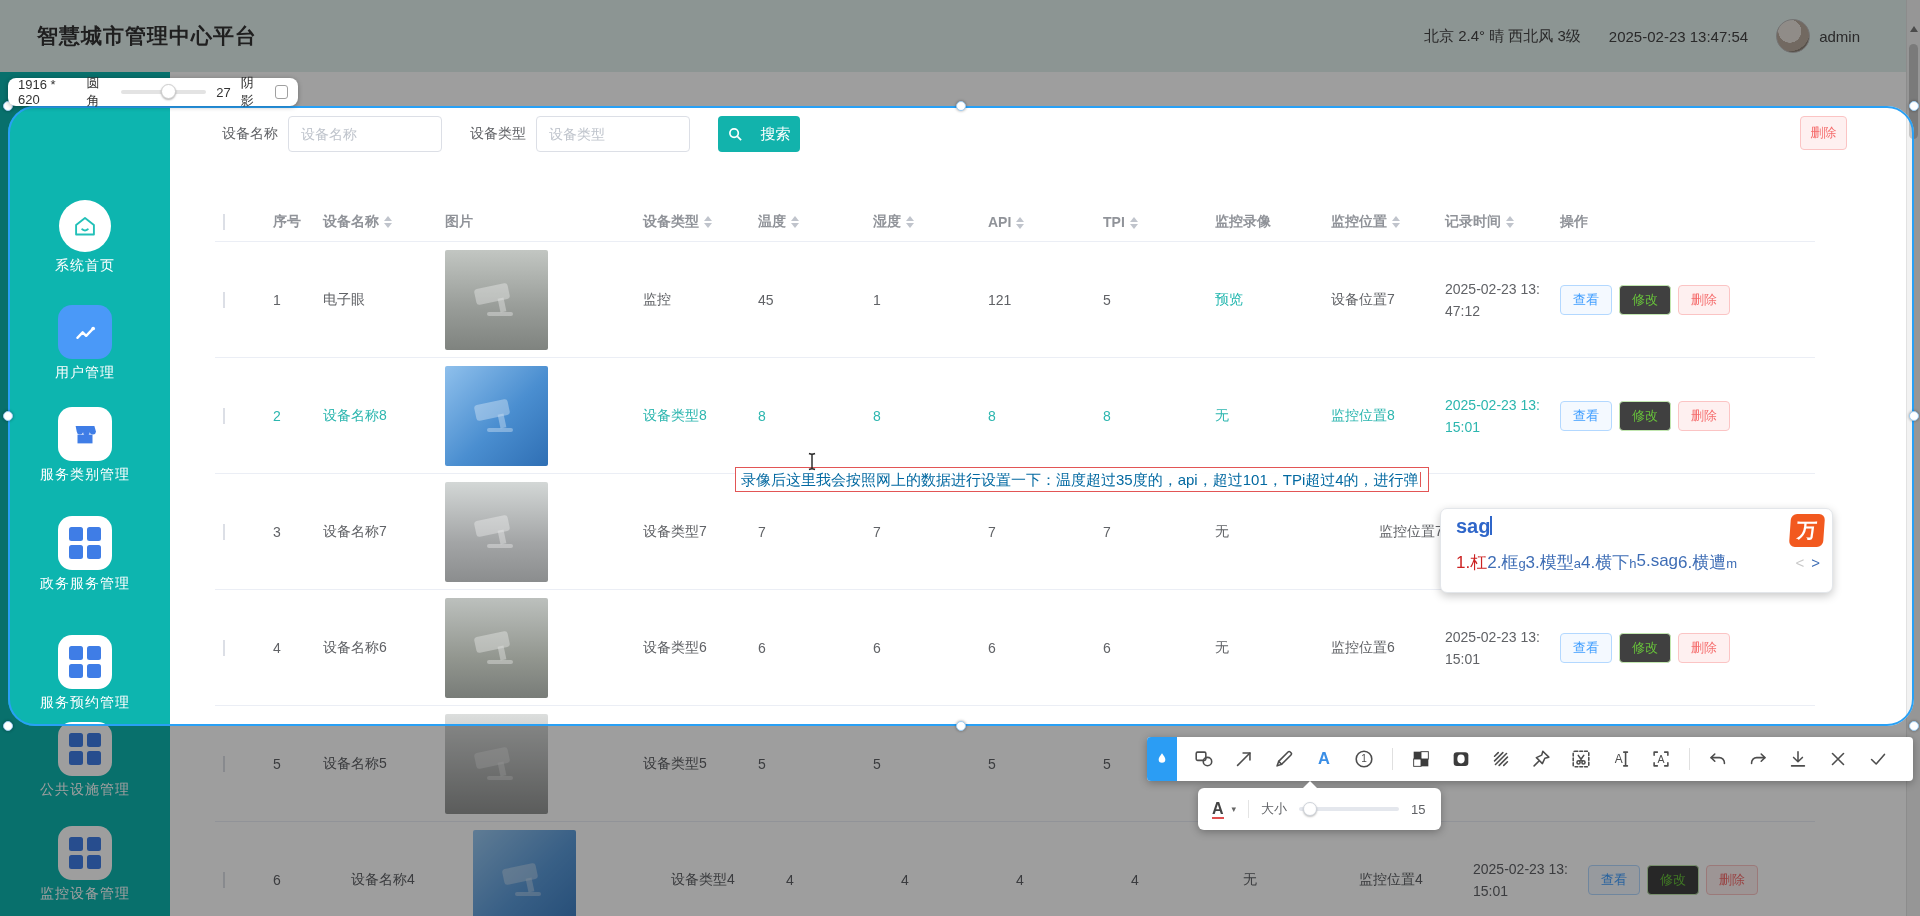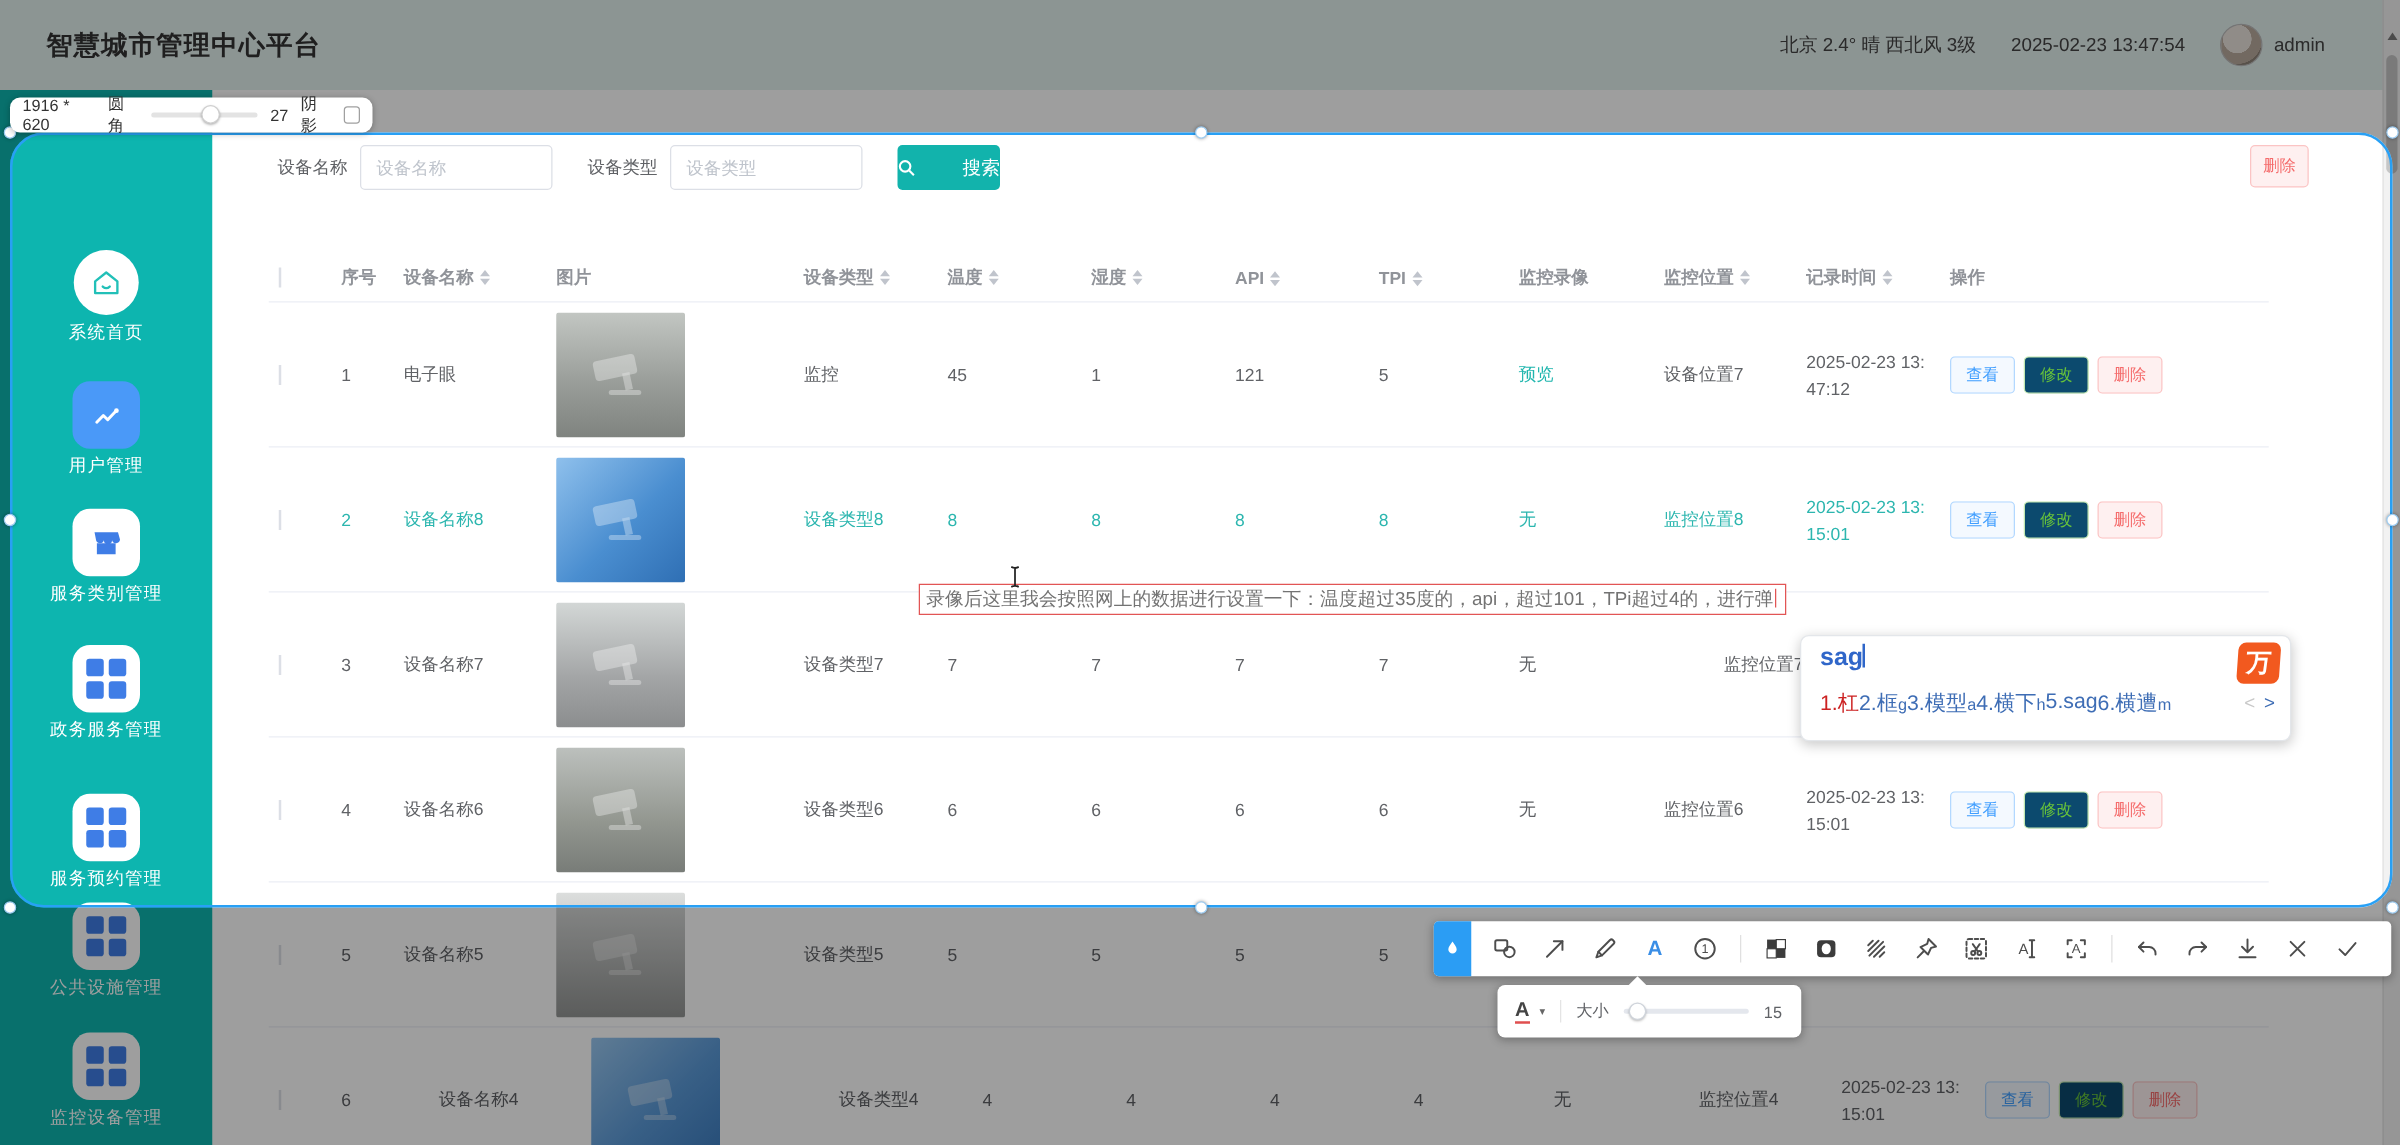--- a/index.html
+++ b/index.html
@@ -22,21 +22,21 @@
   .grid-ico { width:32px; height:32px; display:grid; grid-template-columns:14px 14px; grid-template-rows:14px 14px; gap:4px; }
   .grid-ico div { background:#3f7de6; border-radius:2.5px; }
 
   .content { position:absolute; left:170px; top:72px; width:1750px; height:844px; background:#fff; z-index:1; }
 
   
   .search-row { position:absolute; left:52px; top:44px; display:flex; align-items:center; font-size:14px; color:#606266; }
   .s-label { margin-right:10px; }
   .s-input { width:154px; height:36px; border:1px solid #dcdfe6; border-radius:4px; padding:0 12px; font-size:14px; color:#606266; margin-right:28px; font-family:inherit; }
   .s-input::placeholder { color:#bfc4cc; }
-  .btn-search { width:82px; height:36px; background:#12b3ac; color:#fff; border:none; border-radius:4px; font-size:15px; display:flex; align-items:center; justify-content:space-between; gap:18px; cursor:pointer; font-family:inherit; }
+  .btn-search { width:82px; height:36px; background:#12b3ac; color:#fff; border:none; border-radius:4px; font-size:15px; display:flex; align-items:center; justify-content:center; gap:18px; cursor:pointer; font-family:inherit; }
   .btn-del-top { position:absolute; left:1630px; top:44px; width:47px; height:34px; background:#fef0f0; border:1px solid #fbc4c4; color:#f56c6c; border-radius:4px; font-size:13px; cursor:pointer; font-family:inherit; }
 
   
   .tbl { position:absolute; left:45px; top:130px; width:1600px; font-size:14px; }
   .t-head { display:flex; align-items:center; height:40px; border-bottom:1px solid #ebeef5; color:#909399; font-weight:bold; }
   .t-row { display:flex; align-items:center; height:116px; border-bottom:1px solid #ebeef5; }
   .t-cell { padding-left:8px; flex-shrink:0; overflow:hidden; }
   .hl .t-cell { color:#2cb6af; }
   .sorts { display:inline-flex; flex-direction:column; vertical-align:middle; margin-left:5px; gap:2px; }
   .sorts i { width:0; height:0; border-left:4px solid transparent; border-right:4px solid transparent; display:block; }
@@ -49,38 +49,38 @@
   .pic.blue-cam     { background:linear-gradient(135deg,#8fc0ec 0%,#4a8ed0 55%,#2f6fb4 100%); }
   .pic.gray-dome    { background:linear-gradient(180deg,#d3d7d6 0%,#a3a5a6 60%,#8b8d8e 100%); }
   .pic.gray-street2 { background:linear-gradient(180deg,#bcc0bd 0%,#92968f 60%,#787c78 100%); }
   .pic.gray-cam     { background:linear-gradient(180deg,#dcdedd 0%,#b0b2b1 60%,#939594 100%); }
   .pic.blue-cam2    { background:linear-gradient(135deg,#9ac8f0 0%,#5b9ad8 55%,#3c7cc0 100%); }
   .lnk { color:#20b6ae; cursor:pointer; }
   .t-time div { line-height:22px; }
   .ops { display:flex; gap:7px; }
   .mini-btn { height:30px; padding:0 12px; border-radius:4px; font-size:13px; cursor:pointer; font-family:inherit; }
   .mini-btn.view { color:#409eff; border:1px solid #b3d8ff; background:#f4f9ff; }
-  .mini-btn.edit { color:#67c23a; border:1px solid #c2e7b0; background:#0c4a6e; }
+  .mini-btn.edit { color:#67c23a; border:1px solid #c2e7b0; background:#404040; }
   .mini-btn.del  { color:#f56c6c; border:1px solid #fbc4c4; background:#fef0f0; }
 
   
   .scrollbar { position:absolute; right:0; top:0; width:14px; height:916px; background:#f2f2f2; border-left:1px solid #e2e2e2; z-index:2; }
   .sb-arrow { position:absolute; left:3px; top:26px; width:0; height:0; border-left:4px solid transparent; border-right:4px solid transparent; border-bottom:6px solid #7a7a7a; }
   .sb-thumb { position:absolute; left:2px; top:44px; width:9px; height:95px; background:#c6c6c6; border-radius:5px; }
 
   
   .select-rect { position:absolute; left:8px; top:106px; width:1906px; height:620px; border:2px solid #28a0f5; border-radius:27px; box-shadow:0 0 0 9999px rgba(0,0,0,0.38); z-index:40; pointer-events:none; }
   .handle { position:absolute; width:10px; height:10px; border-radius:50%; background:#fff; border:1px solid #9ecdf2; box-shadow:0 0 3px rgba(0,0,0,.4); z-index:41; }
 
   .size-bar { position:absolute; left:8px; top:78px; width:290px; height:28px; background:#fff; border-radius:8px; box-shadow:0 1px 5px rgba(0,0,0,.3); display:flex; align-items:center; gap:10px; padding:0 10px; font-size:13px; color:#333; z-index:60; }
   .slider { position:relative; width:92px; height:4px; background:#e3e3e3; border-radius:2px; }
   .slider .knob { position:absolute; top:-6px; width:15px; height:15px; border-radius:50%; background:#fff; border:1px solid #cfcfcf; box-shadow:0 1px 2px rgba(0,0,0,.3); }
   .sb-check { width:14px; height:14px; border:1px solid #a0a0a0; border-radius:3px; background:#fff; cursor:pointer; }
 
-  .red-note { position:absolute; left:735px; top:467px; width:694px; height:25px; border:1px solid #e25555; background:rgba(255,255,255,.92); color:#737373; font-size:15px; line-height:23px; padding:0 5px; white-space:nowrap; overflow:hidden; z-index:45; }
+  .red-note { position:absolute; left:735px; top:467px; width:694px; height:25px; border:1px solid #e25555; background:rgba(255,255,255,.92); color:#0369a1; font-size:15px; line-height:23px; padding:0 5px; white-space:nowrap; overflow:hidden; z-index:45; }
   .red-caret { display:inline-block; width:1.5px; height:15px; background:#e25555; vertical-align:-2px; margin-left:1px; }
 
   .ibeam { position:absolute; left:806px; top:452px; z-index:46; }
 
   .ime { position:absolute; left:1440px; top:508px; width:393px; height:85px; background:#fff; border:1px solid #e3e6ea; border-radius:7px; box-shadow:0 3px 10px rgba(0,0,0,.22); z-index:70; }
   .ime-input { position:absolute; left:15px; top:6px; font-size:20px; font-weight:bold; color:#2f66c9; }
   .ime-caret { display:inline-block; width:2px; height:19px; background:#2f66c9; vertical-align:-2px; }
   .ime-brand { position:absolute; right:8px; top:5px; width:34px; height:33px; background:#f2591f; border-radius:6px; color:#fff; font-size:20px; font-weight:bold; display:flex; align-items:center; justify-content:center; transform:skewX(-4deg); }
   .ime-cands { position:absolute; left:15px; top:42px; display:flex; font-size:17px; color:#3e6db5; white-space:nowrap; }
   .ime-cands .c0 { color:#cc2222; }

